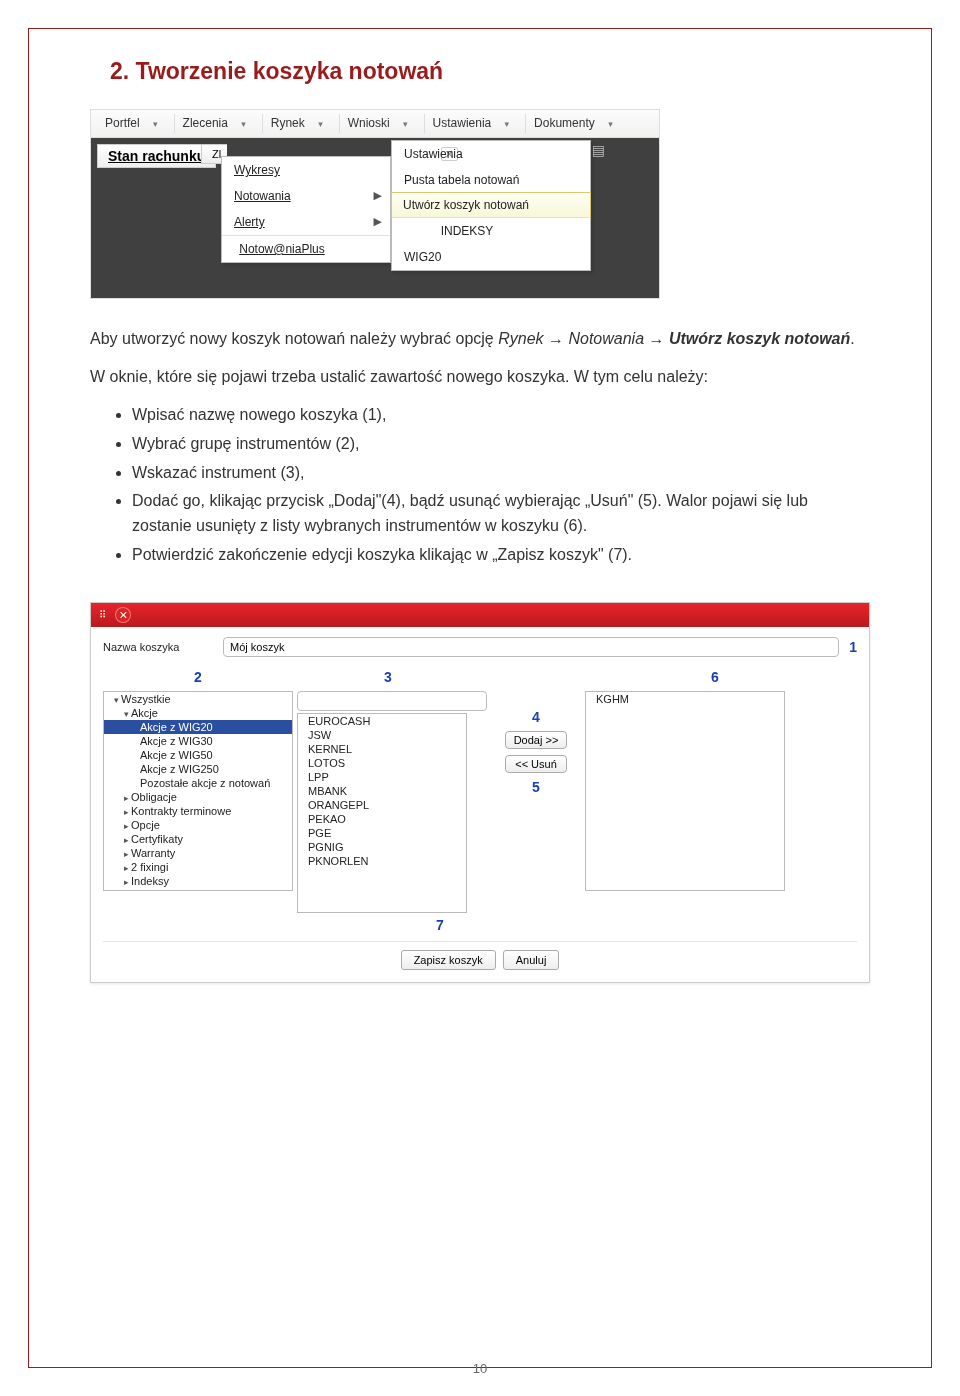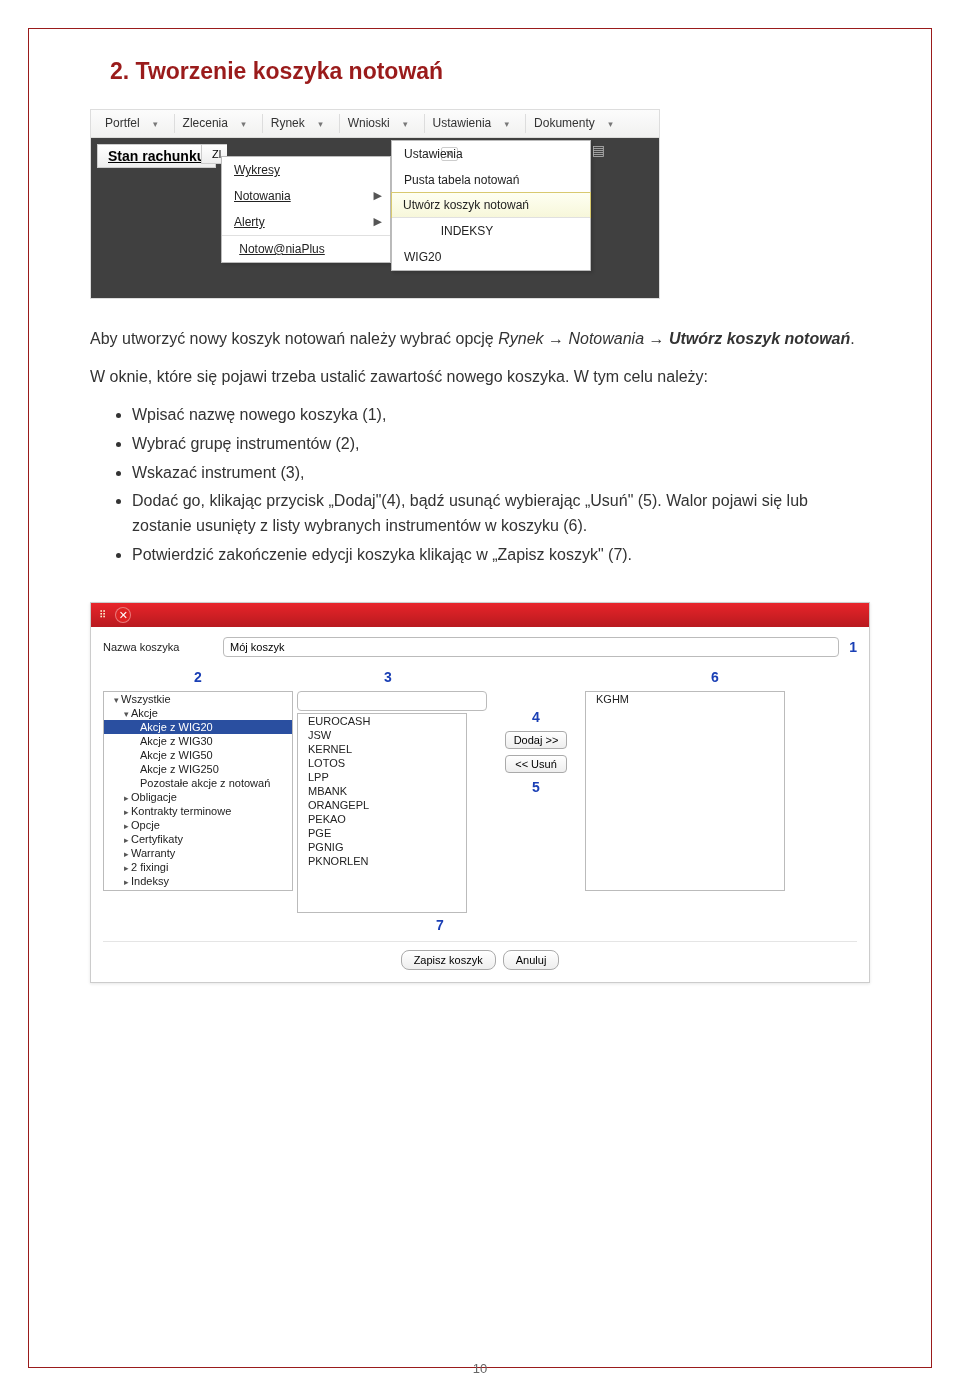--- a/index.html
+++ b/index.html
@@ -58,21 +58,21 @@
   .col-b-input { width: 100%; border: 1px solid #bbb; border-radius: 4px; height: 20px; margin-bottom: 2px; padding: 0 4px; }
   .listbox .node { padding: 1px 4px 1px 10px; white-space: nowrap; }
   .listbox .node.lvl1 { padding-left: 20px; }
   .listbox .node.lvl2 { padding-left: 36px; }
   .listbox .node.sel { background: #2a4fa0; color: #fff; }
   .listbox .tri-d::before { content: "▾ "; color: #555; font-size: 9px; }
   .listbox .tri-r::before { content: "▸ "; color: #555; font-size: 9px; }
   .mid-col { width: 90px; display: flex; flex-direction: column; align-items: center; padding-top: 18px; gap: 6px; }
   .mid-col button { width: 62px; border: 1px solid #aaa; border-radius: 4px; background: linear-gradient(#fff,#eee); padding: 2px 0; font-size: 11px; cursor: pointer; }
   .dlg-footer { text-align: center; padding: 8px 0 12px 0; border-top: 1px solid #e5e5e5; margin-top: 10px; }
-  .dlg-footer button { border: 1px solid #aaa; border-radius: 8px; background: linear-gradient(#fff,#eee); padding: 3px 12px; font-size: 11px; cursor: pointer; margin: 0 2px; }
+  .dlg-footer button { border: 1px solid #aaa; border-radius: 3px; background: linear-gradient(#fff,#eee); padding: 3px 12px; font-size: 11px; cursor: pointer; margin: 0 2px; }
   .mk7 { text-align: center; color: #1a3fb5; font-weight: bold; font-size: 14px; margin-top: 4px; margin-bottom: -2px; padding-right: 80px; }
 
   
   .pagenum { position: absolute; bottom: 20px; left: 0; right: 0; text-align: center; font-size: 13px; color: #666; }
 </style>
 </head>
 <body>
 
 <div class="page-frame"></div>
 

